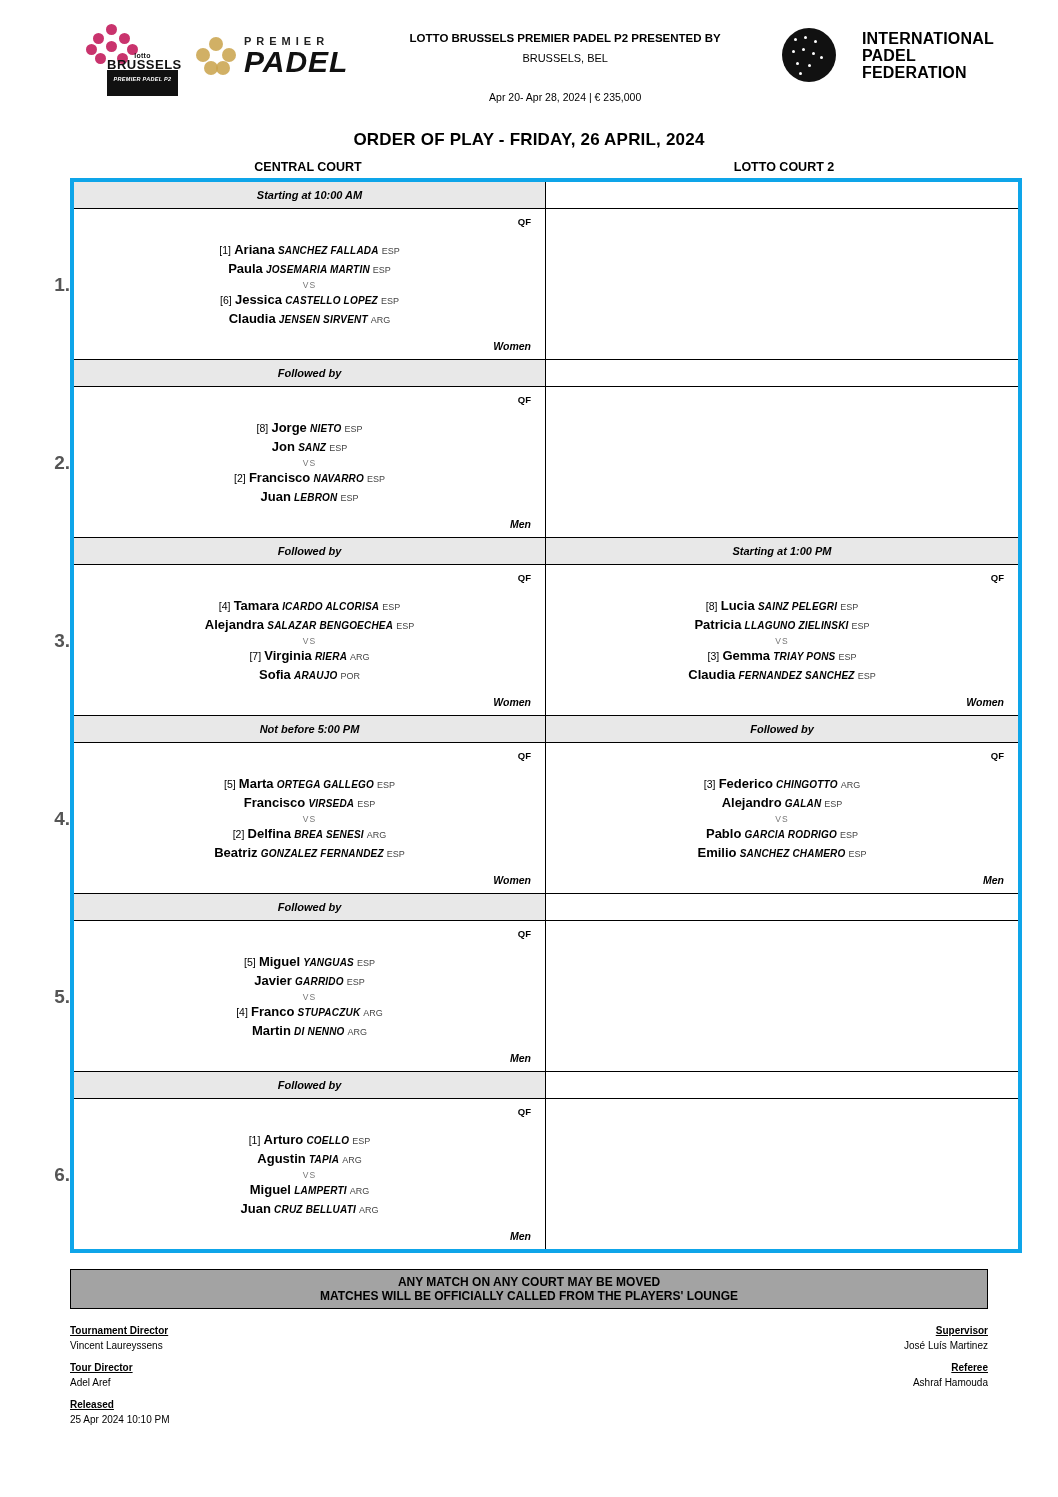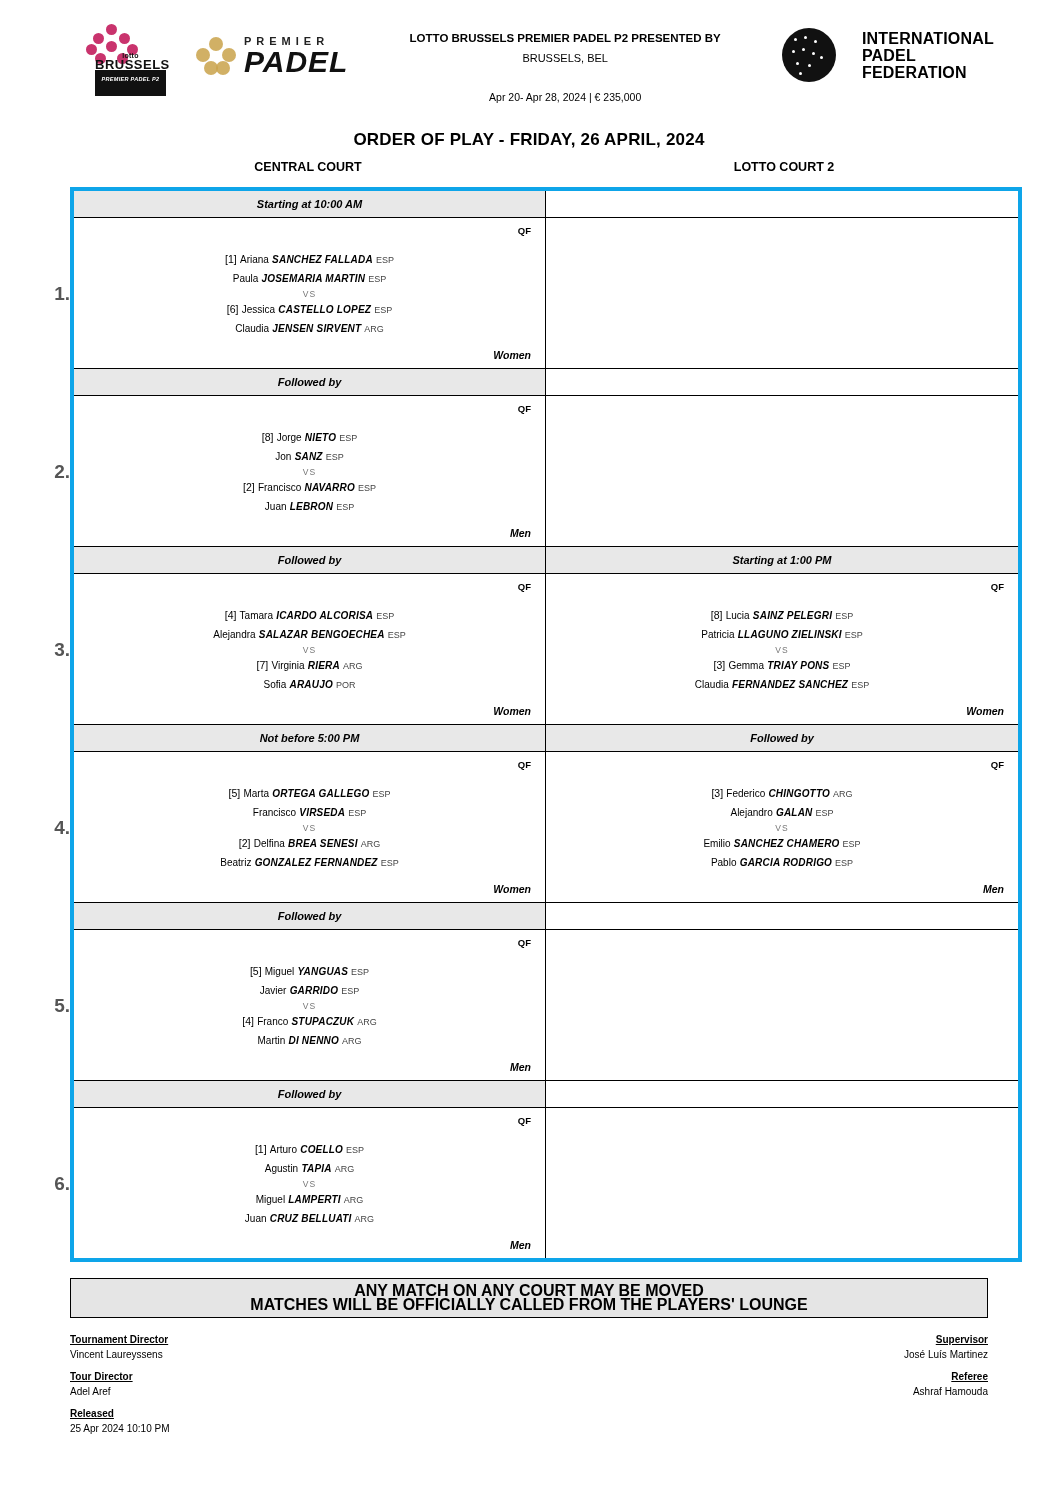--- a/index.html
+++ b/index.html
@@ -17,21 +17,21 @@
   .hdr { display:flex; align-items:flex-start; justify-content:space-between; height:92px; }
   .hdr-left { display:flex; align-items:flex-start; gap:46px; padding-left:28px; }
 
   .logo-brussels { width:86px; height:76px; position:relative; }
   .logo-brussels .dots { position:absolute; left:22px; top:2px; width:54px; height:40px; }
   .logo-brussels .dots i {
     position:absolute; width:11px; height:11px; border-radius:50%;
     background:#c9336d;
   }
   .logo-brussels .txt {
-    position:absolute; bottom:2px; left:10px; width:92px; text-align:center;
+    position:absolute; bottom:2px; left:22px; width:92px; text-align:center;
     font-size:7px; font-weight:bold; line-height:9px; color:#111; letter-spacing:.3px;padding-left:21px;
   }
   .logo-brussels .txt .big { font-size:13px; letter-spacing:.5px; display:block; }
   .logo-brussels .txt .band {
     display:block; background:#111; color:#fff; font-size:5.5px; padding:1px 0; margin-top:1px;
   }
 
   .logo-premier { display:flex; align-items:center; gap:8px; margin-top:14px; }
   .logo-premier .flower { width:40px; height:40px; position:relative; }
   .logo-premier .flower i {
@@ -55,21 +55,21 @@
   .ipf-ball { width:54px; height:54px; border-radius:50%; background:#111; position:relative; }
   .ipf-ball .g { position:absolute; background:#fff; width:3px; height:3px; border-radius:50%; }
   .ipf-txt { font-size:16px; font-weight:bold; line-height:17px; letter-spacing:.2px; }
 
   
   .title { text-align:center; font-size:17px; font-weight:bold; margin:16px 0 10px; letter-spacing:.2px; }
 
   
   .court-hdr { display:flex; margin-left:34px; }
   .court-hdr div {
-    flex:1; text-align:center; font-size:12.5px; font-weight:bold; padding-bottom:13px;
+    flex:1; text-align:center; font-size:12.5px; font-weight:bold; padding-bottom:4px;
   }
 
   
   .sheet { border:4px solid #0ea5e9; margin-left:34px; position:relative; }
   .row { display:flex; }
   .cell { flex:1 1 50%; width:50%; }
   .cell.left { border-right:1px solid #000; }
 
   .band-row { border-bottom:1px solid #000; }
   .band {
@@ -85,35 +85,35 @@
   }
   .match.empty { min-height:150px; }
   .qf {
     position:absolute; right:14px; top:7px; font-size:9.5px; font-weight:bold;
   }
   .gender {
     position:absolute; right:14px; bottom:7px; font-size:10.5px; font-weight:bold;font-style:italic;
   }
   .team { text-align:center; font-size:11.5px; line-height:18px; white-space:nowrap; }
   .seed { font-size:10.5px; }
-  .fname { font-size:10px; }
+  .fname { font-size:13px;font-weight:bold; }
   .lname { font-weight:bold; font-size:10px; letter-spacing:.2px;font-style:italic; }
   .nat { font-size:9px; color:#444; margin-left:3px; }
   .vs { text-align:center; font-size:8.5px; color:#777; letter-spacing:1px; line-height:12px; }
 
   
   .num {
     position:absolute; left:-34px; width:30px; text-align:right;
     font-size:19px; font-weight:bold; color:#555;
   }
 
   
   .notice {
-    margin:16px 34px 0 34px; background:#e5e5e5; border:1px solid #000;
-    text-align:center; font-size:16px; font-weight:bold; padding:5px 0; line-height:14px;
+    margin:16px 34px 0 34px; background:#a3a3a3; border:1px solid #000;
+    text-align:center; font-size:12px; font-weight:bold; padding:5px 0; line-height:14px;
   }
   .foot { margin:14px 34px 0 34px; display:flex; justify-content:space-between; }
   .foot .c { font-size:10px; line-height:15px; }
   .foot .c .lbl { font-weight:bold; text-decoration:underline; }
   .foot .c .val { margin-bottom:7px; }
   .foot .right { text-align:right; }
 </style>
 </head>
 <body>
 
@@ -297,22 +297,22 @@
           <div class="team"><span class="seed"></span> <span class="fname">Beatriz</span> <span class="lname">GONZALEZ FERNANDEZ</span><span class="nat">ESP</span></div>
           <span class="gender">Women</span>
         </div>
       </div>
       <div class="cell">
         <div class="match">
           <span class="qf">QF</span>
           <div class="team"><span class="seed">[3]</span> <span class="fname">Federico</span> <span class="lname">CHINGOTTO</span><span class="nat">ARG</span></div>
           <div class="team"><span class="seed"></span> <span class="fname">Alejandro</span> <span class="lname">GALAN</span><span class="nat">ESP</span></div>
           <div class="vs">VS</div>
+          <div class="team"><span class="seed"></span> <span class="fname">Pablo</span> <span class="lname">GARCIA RODRIGO</span><span class="nat">ESP</span></div>
           <div class="team"><span class="seed"></span> <span class="fname">Emilio</span> <span class="lname">SANCHEZ CHAMERO</span><span class="nat">ESP</span></div>
-          <div class="team"><span class="seed"></span> <span class="fname">Pablo</span> <span class="lname">GARCIA RODRIGO</span><span class="nat">ESP</span></div>
           <span class="gender">Men</span>
         </div>
       </div>
     </div>
 
     <div class="row band-row">
       <div class="cell left">
           <div class="band">Followed by</div>
         </div>
       <div class="cell">

